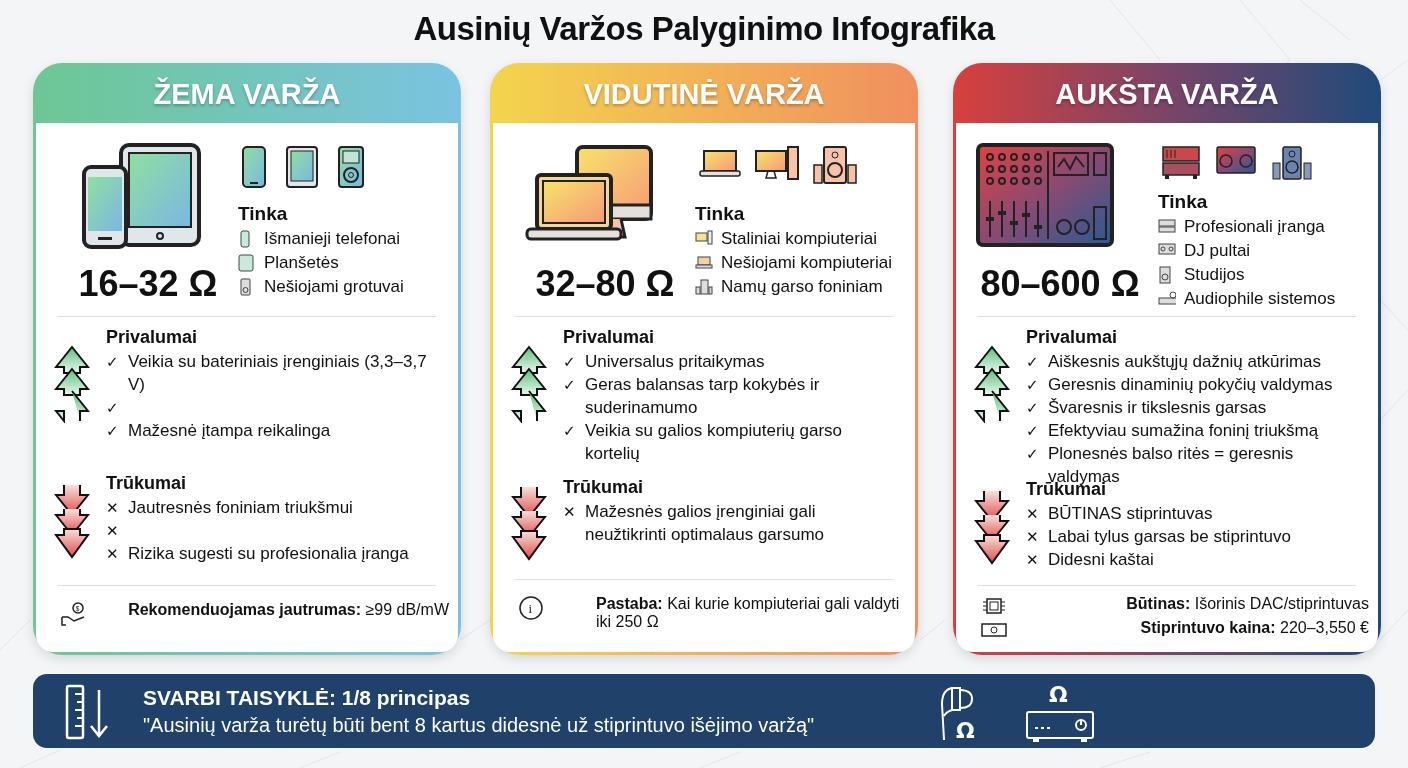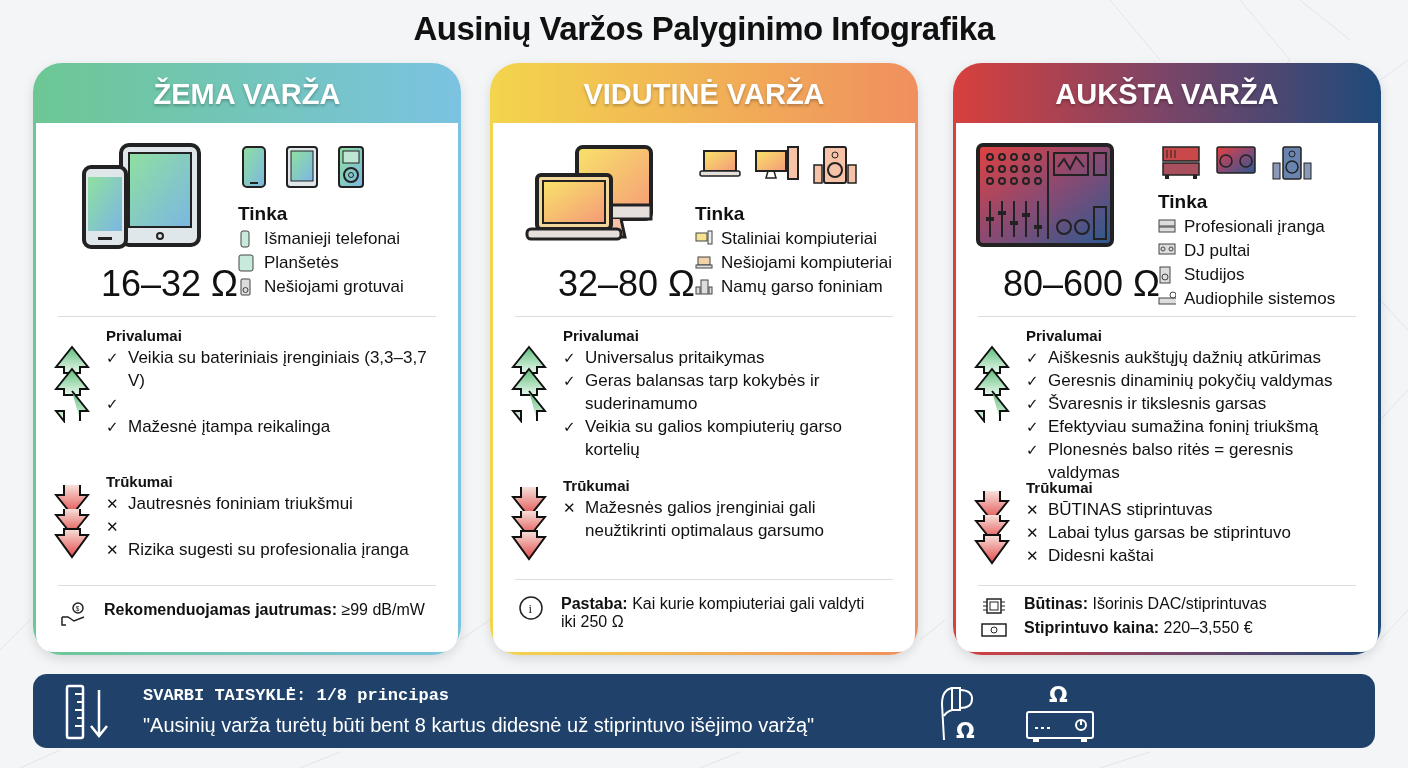--- a/index.html
+++ b/index.html
@@ -29,45 +29,45 @@
     color: #fff; font-size: 29px; font-weight: 700;
     text-shadow: 0 2px 3px rgba(0,0,0,0.25);
   }
   .card-body {
     background: #fff; border-radius: 0 0 17px 17px; height: 529px;
     position: relative; padding: 0 20px;
   }
   .big-icon { position: absolute; left: 40px; top: 18px; width: 130px; height: 110px; }
   .high .big-icon { left: 36px; width: 142px; }
   .range {
-    position: absolute; left: 22px; top: 140px; width: 180px; text-align: right;
-    font-size: 36px; font-weight: 400;
+    position: absolute; left: 22px; top: 140px; width: 180px; text-align: center;
+    font-size: 36px; font-weight: 700;
   }
   .mini-icons { position: absolute; left: 205px; top: 22px; display: flex; gap: 18px; }
   .mini-icons svg { display: block; }
   .tinka { position: absolute; left: 202px; top: 80px; }
   .high .tinka { top: 68px; }
   .tinka .lbl { font-size: 19px; font-weight: 700; margin-bottom: 2px; }
   .tinka .row { display: flex; align-items: center; font-size: 17px; line-height: 24px; }
   .tinka .row .ic { width: 18px; height: 18px; margin-right: 8px; display: inline-flex; }
   .divider { position: absolute; left: 22px; right: 22px; height: 1px; background: #dcdcdc; }
   .section { position: absolute; left: 70px; right: 10px; }
-  .section .sh { font-size: 15px; font-weight: 700; margin-bottom: 2px; }
+  .section .sh { font-size: 18px; font-weight: 700; margin-bottom: 2px; }
   .section .it { display: flex; font-size: 17px; line-height: 23px; }
   .section .it .mk { width: 22px; flex: none; font-size: 15px; }
   .arrows { position: absolute; left: 18px; width: 36px; }
-  .foot { position: absolute; left: 24px; right: 20px; font-size: 16px; display: flex; align-items: flex-start; }
+  .foot { position: absolute; left: 24px; right: 9px; font-size: 16px; display: flex; align-items: flex-start; justify-content: space-between; }
   .foot .fi { width: 28px; height: 26px; flex: none; margin-right: 16px; }
   .foot b { font-weight: 700; }
   .banner {
     position: absolute; left: 33px; top: 674px; width: 1342px; height: 74px;
     background: #1f416a; border-radius: 14px; color: #fff;
   }
   .banner .ruler { position: absolute; left: 32px; top: 10px; }
-  .banner .t1 { position: absolute; left: 110px; top: 12px; font-size: 17px; font-weight: 700; font-family: Liberation Mono, monospace; }
+  .banner .t1 { position: absolute; left: 110px; top: 12px; font-size: 21px; font-weight: 700; }
   .banner .t2 { position: absolute; left: 110px; top: 40px; font-size: 20px; }
   .banner .hp { position: absolute; left: 905px; top: 8px; }
   .banner .amp { position: absolute; left: 992px; top: 6px; }
 </style>
 </head>
 <body>
 
 <svg class="bg-lines" width="1408" height="768">
   <g stroke="#e2e5e9" stroke-width="1" fill="none">
     <path d="M1110 0 L1160 60 M1240 0 L1290 60 L1250 100 M1300 0 L1350 40 M1380 80 L1408 60"></path>

